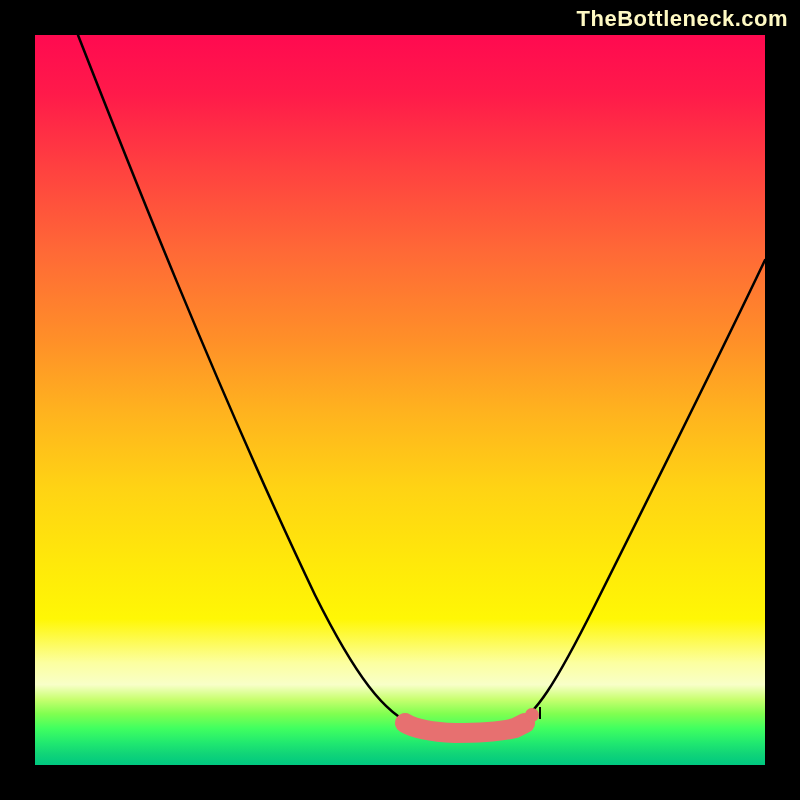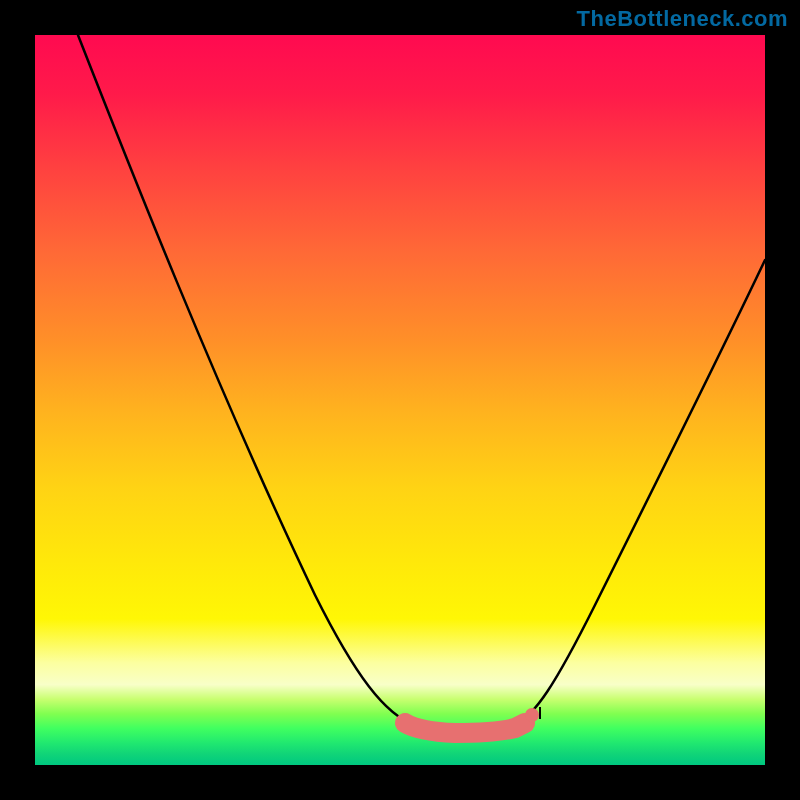--- a/index.html
+++ b/index.html
@@ -10,21 +10,21 @@
     position: relative;
     overflow: hidden;
   }
   .watermark {
     position: absolute;
     top: 6px;
     right: 12px;
     font-family: Arial, sans-serif;
     font-size: 22px;
     font-weight: bold;
-    color: #0369a1;
+    color: #fef9c3;
     z-index: 10;
     letter-spacing: 0.5px;
   }
   .plot-area {
     position: absolute;
     left: 35px;
     top: 35px;
     width: 730px;
     height: 730px;
     overflow: hidden;

